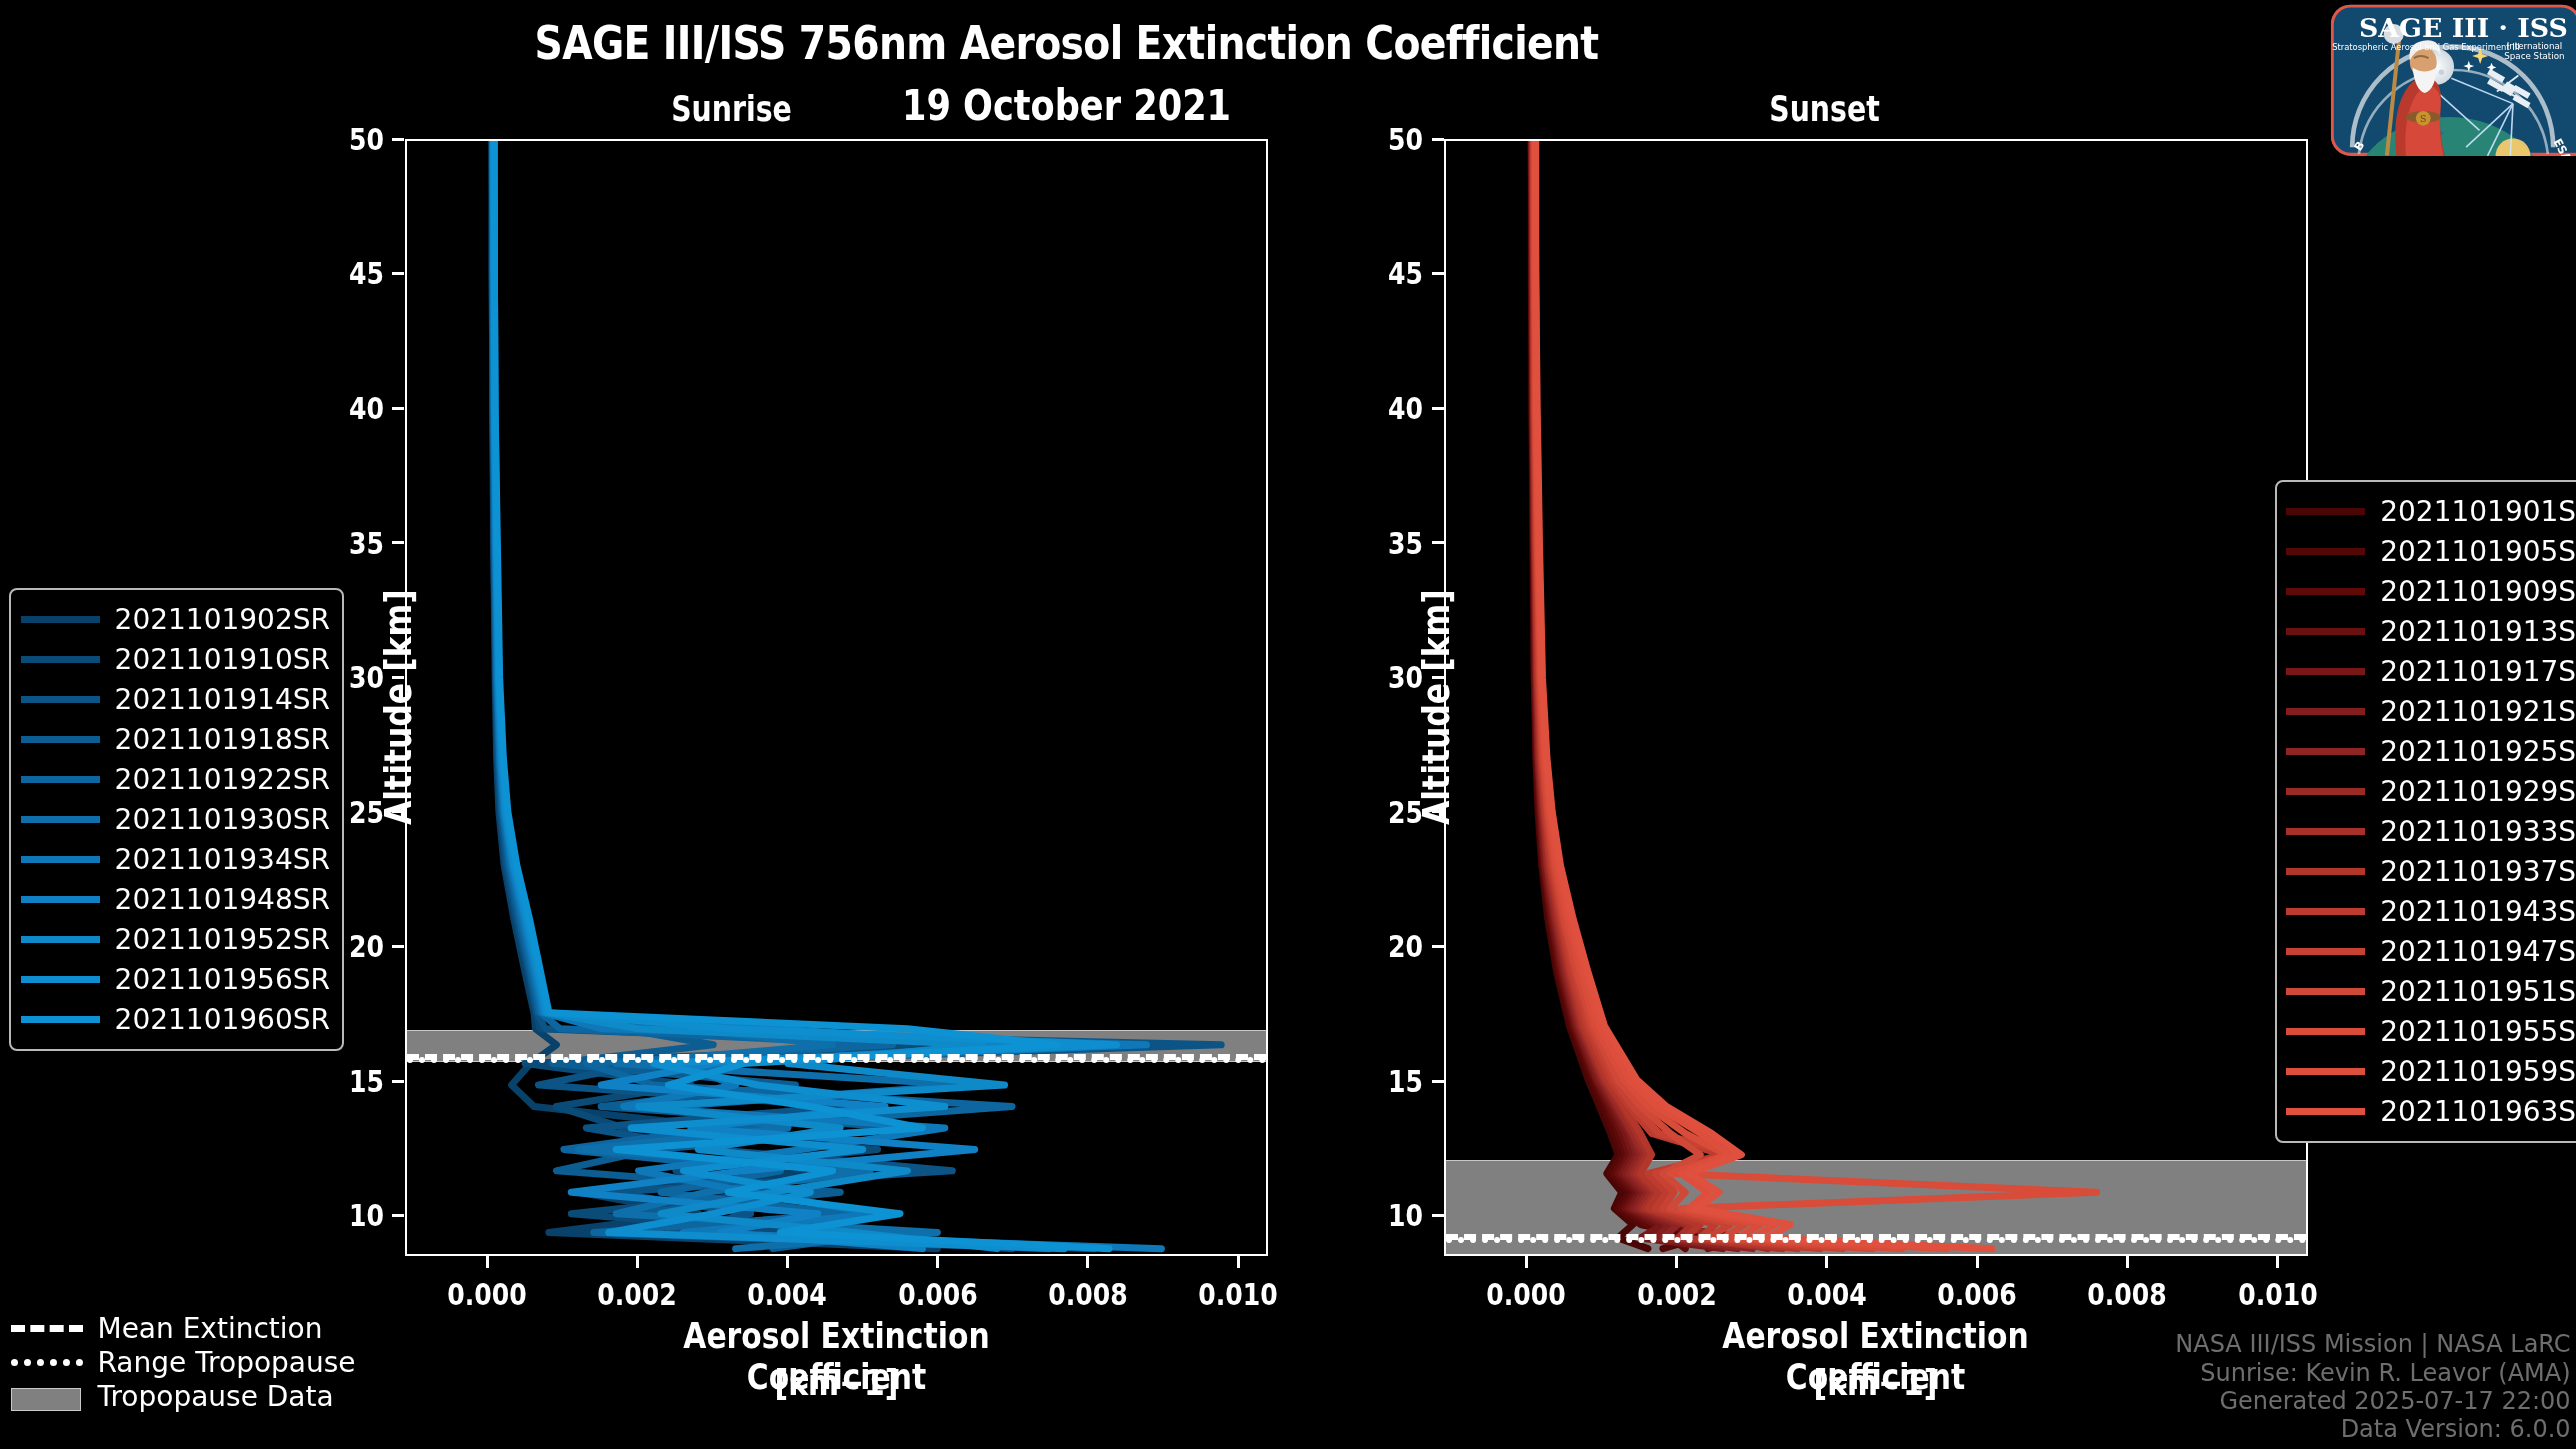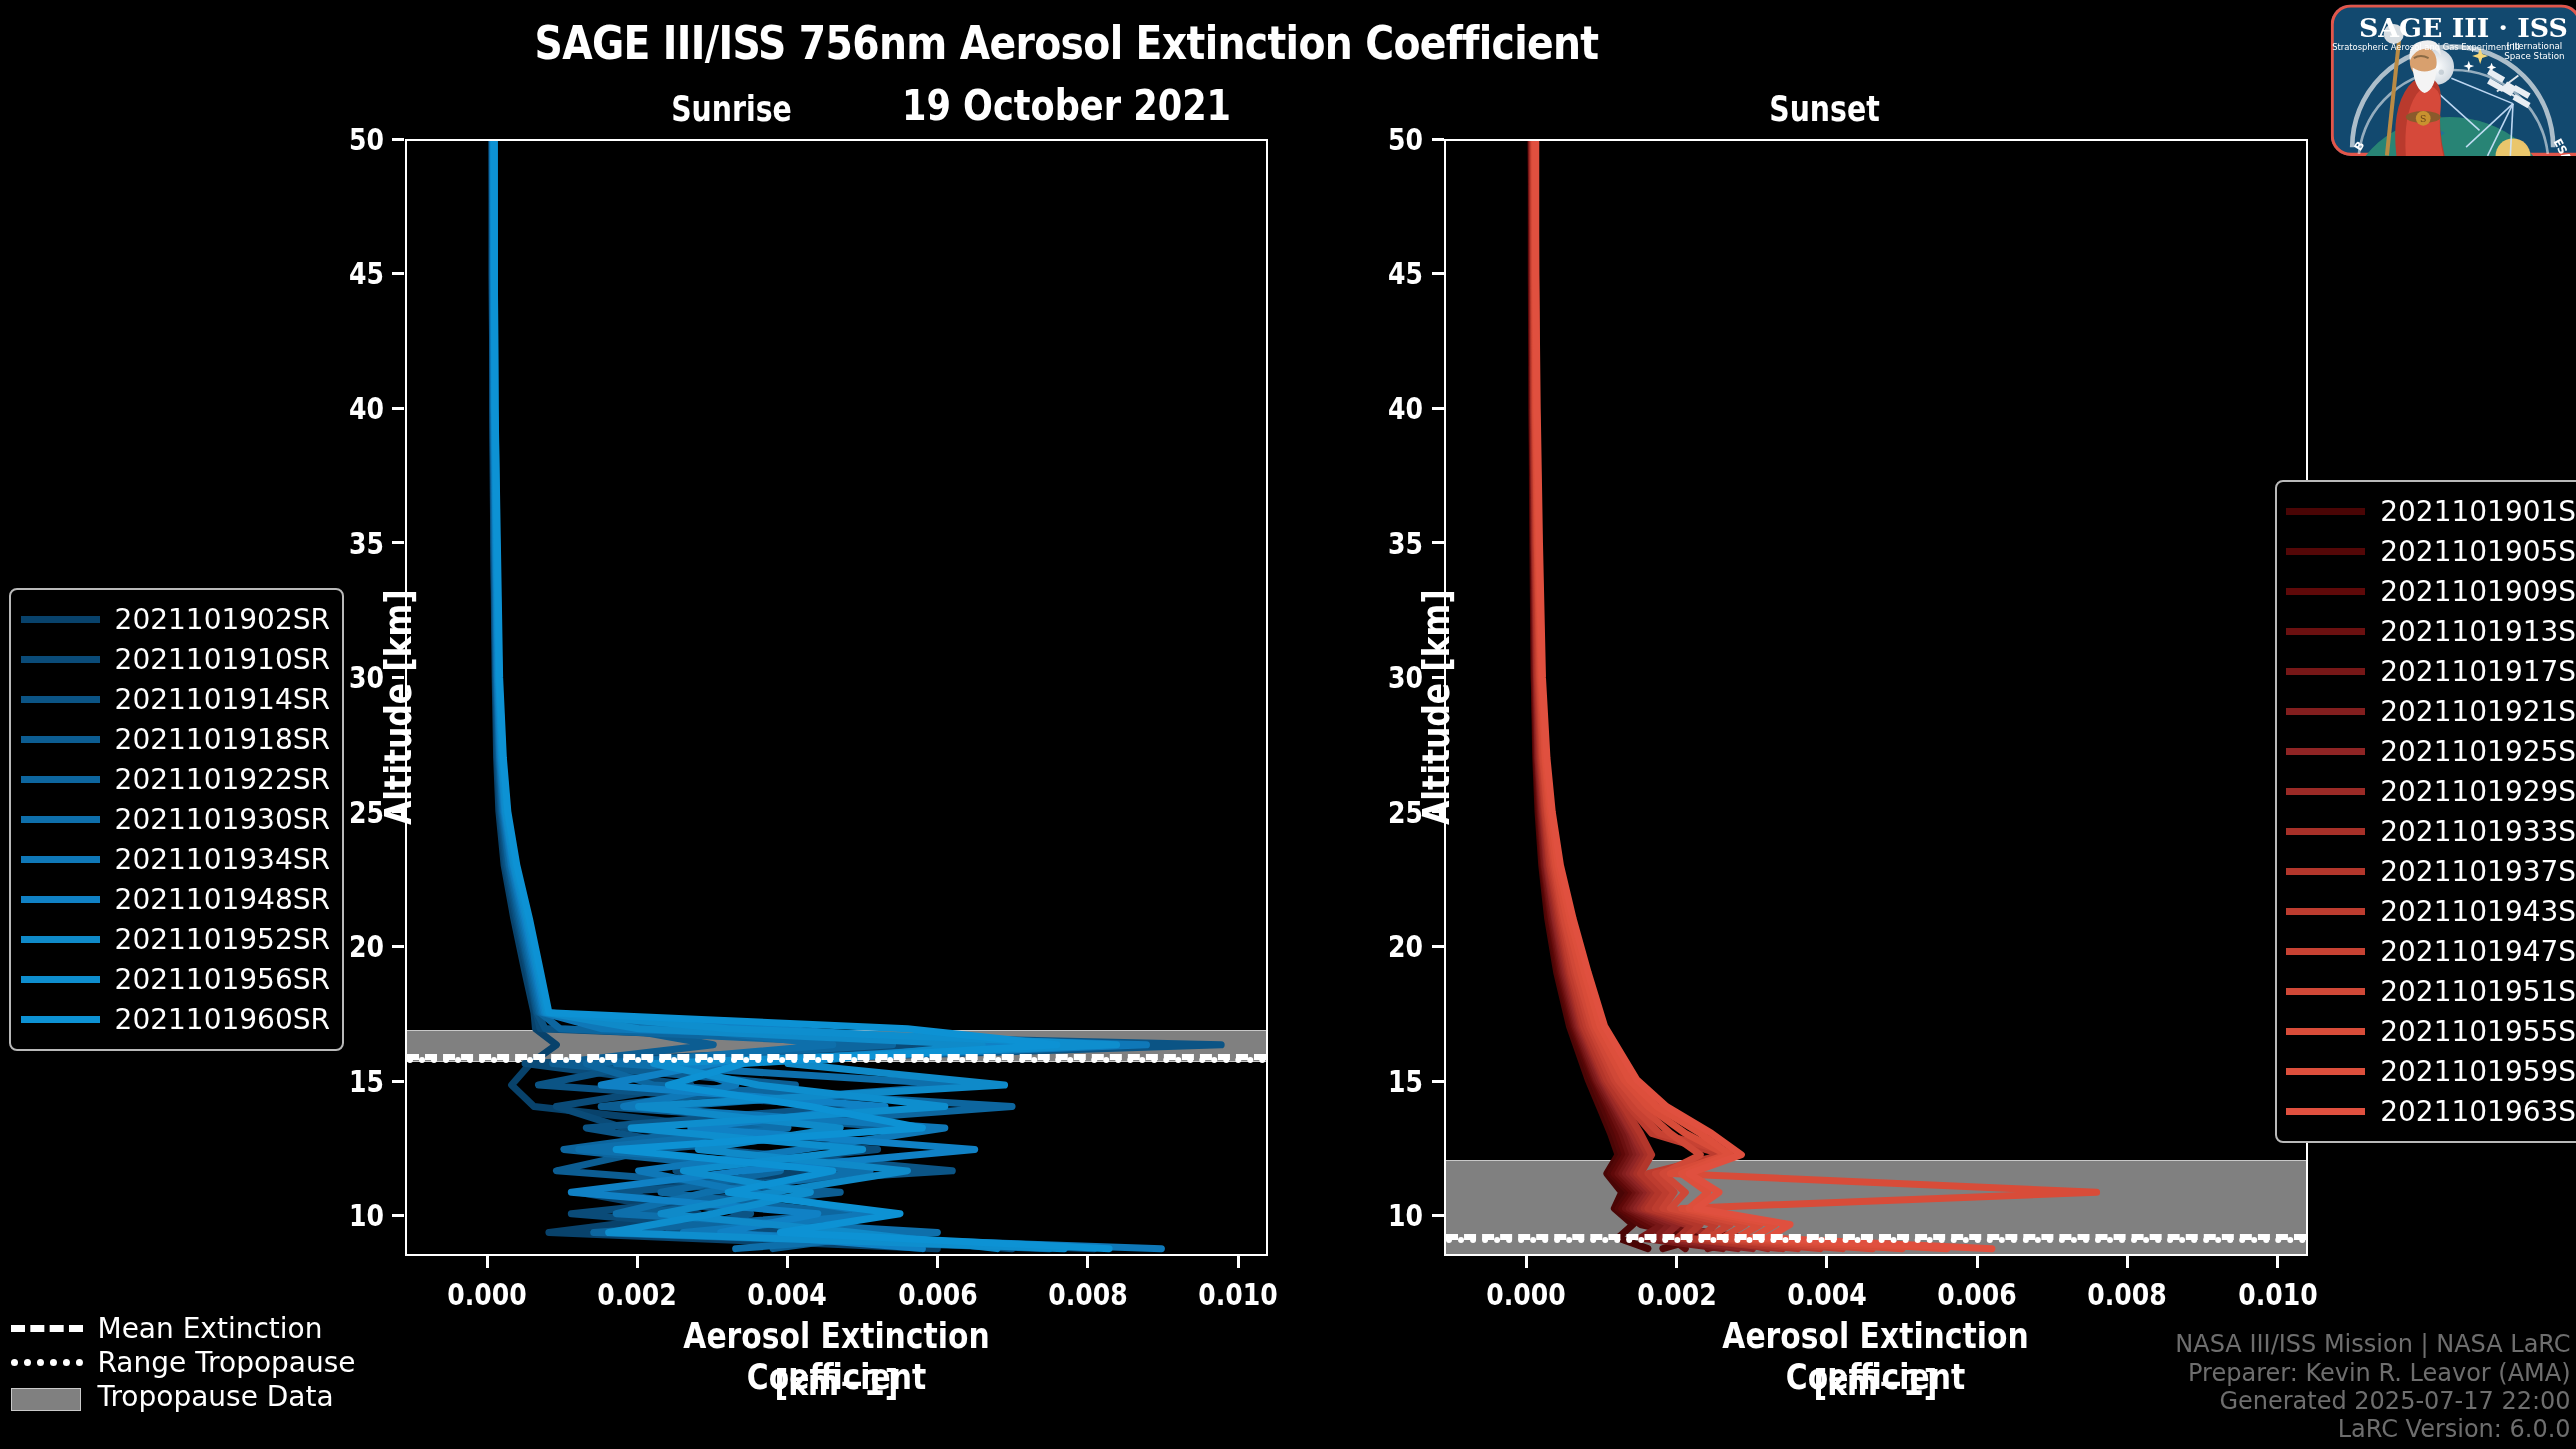--- a/index.html
+++ b/index.html
@@ -329,23 +329,23 @@
     <div class="tk-row">
       <span class="tk-mark">
         <span class="box" style="background: rgb(128, 128, 128);"></span>
       </span>
       <span class="tk-text">Tropopause Data</span>
     </div>
   </div>
 
 <div id="credits">
     <div>NASA III/ISS Mission | NASA LaRC</div>
-    <div>Preparer: Kevin R. Leavor (AMA)</div>
+    <div>Sunrise: Kevin R. Leavor (AMA)</div>
     <div>Generated 2025-07-17 22:00</div>
-    <div>LaRC Version: 6.0.0</div>
+    <div>Data Version: 6.0.0</div>
   </div>
 
 <div id="patch">
   <svg viewBox="0 0 400 228" width="268" height="153">
     <defs>
       <clipPath id="pc">
           <path d="M58,2 H372 a30,30 0 0 1 30,30 V228 H58 a30,30 0 0 1 -30,-30 V32 a30,30 0 0 1 30,-30 Z"></path>
         </clipPath>
       <radialGradient id="glow" cx="50%" cy="50%" r="50%">
         <stop offset="0%" stop-color="#fff"></stop>

